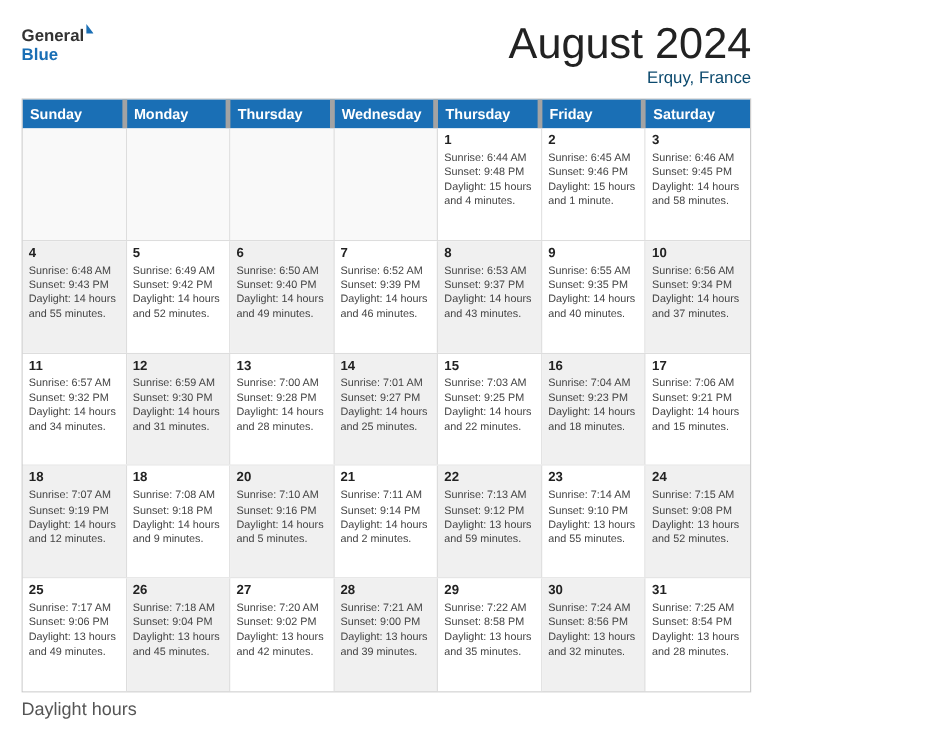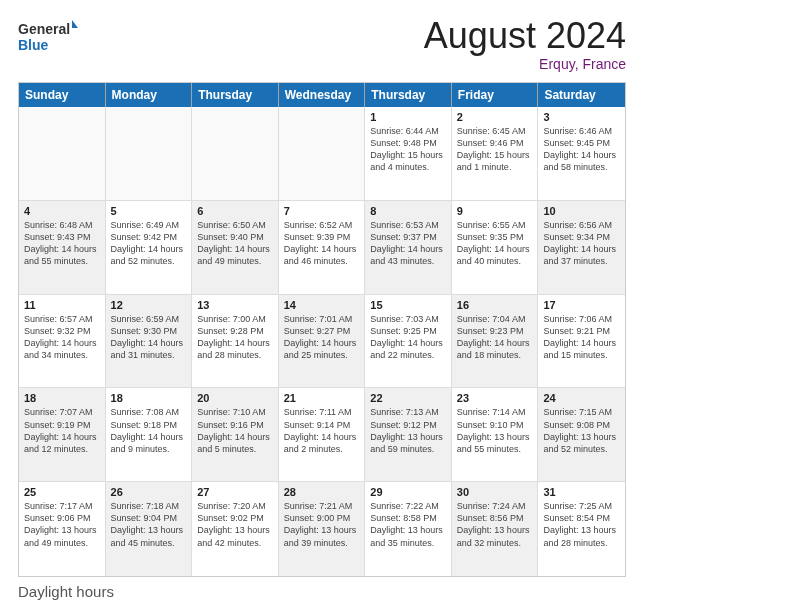--- a/index.html
+++ b/index.html
@@ -32,41 +32,41 @@
       text-align: right;
     }
     .month-year {
       font-size: 36px;
       font-weight: normal;
       color: #222;
       line-height: 1;
     }
     .location {
       font-size: 14px;
-      color: #701a75;
+      color: #0c4a6e;
       margin-top: 2px;
     }
     .calendar {
       flex: 1;
       display: flex;
       flex-direction: column;
       border: 1px solid #ccc;
     }
     .cal-header {
       display: grid;
       grid-template-columns: repeat(7, 1fr);
       background: #1a6fb5;
     }
     .cal-header-cell {
       color: #fff;
       font-size: 12px;
       font-weight: bold;
       padding: 5px 6px;
       text-align: left;
-      border-right: 1px solid #a3a3a3;
+      border-right: 4px solid #a3a3a3;
     }
     .cal-header-cell:last-child { border-right: none; }
     .cal-body {
       display: grid;
       grid-template-rows: repeat(5, 1fr);
       flex: 1;
     }
     .cal-week {
       display: grid;
       grid-template-columns: repeat(7, 1fr);

